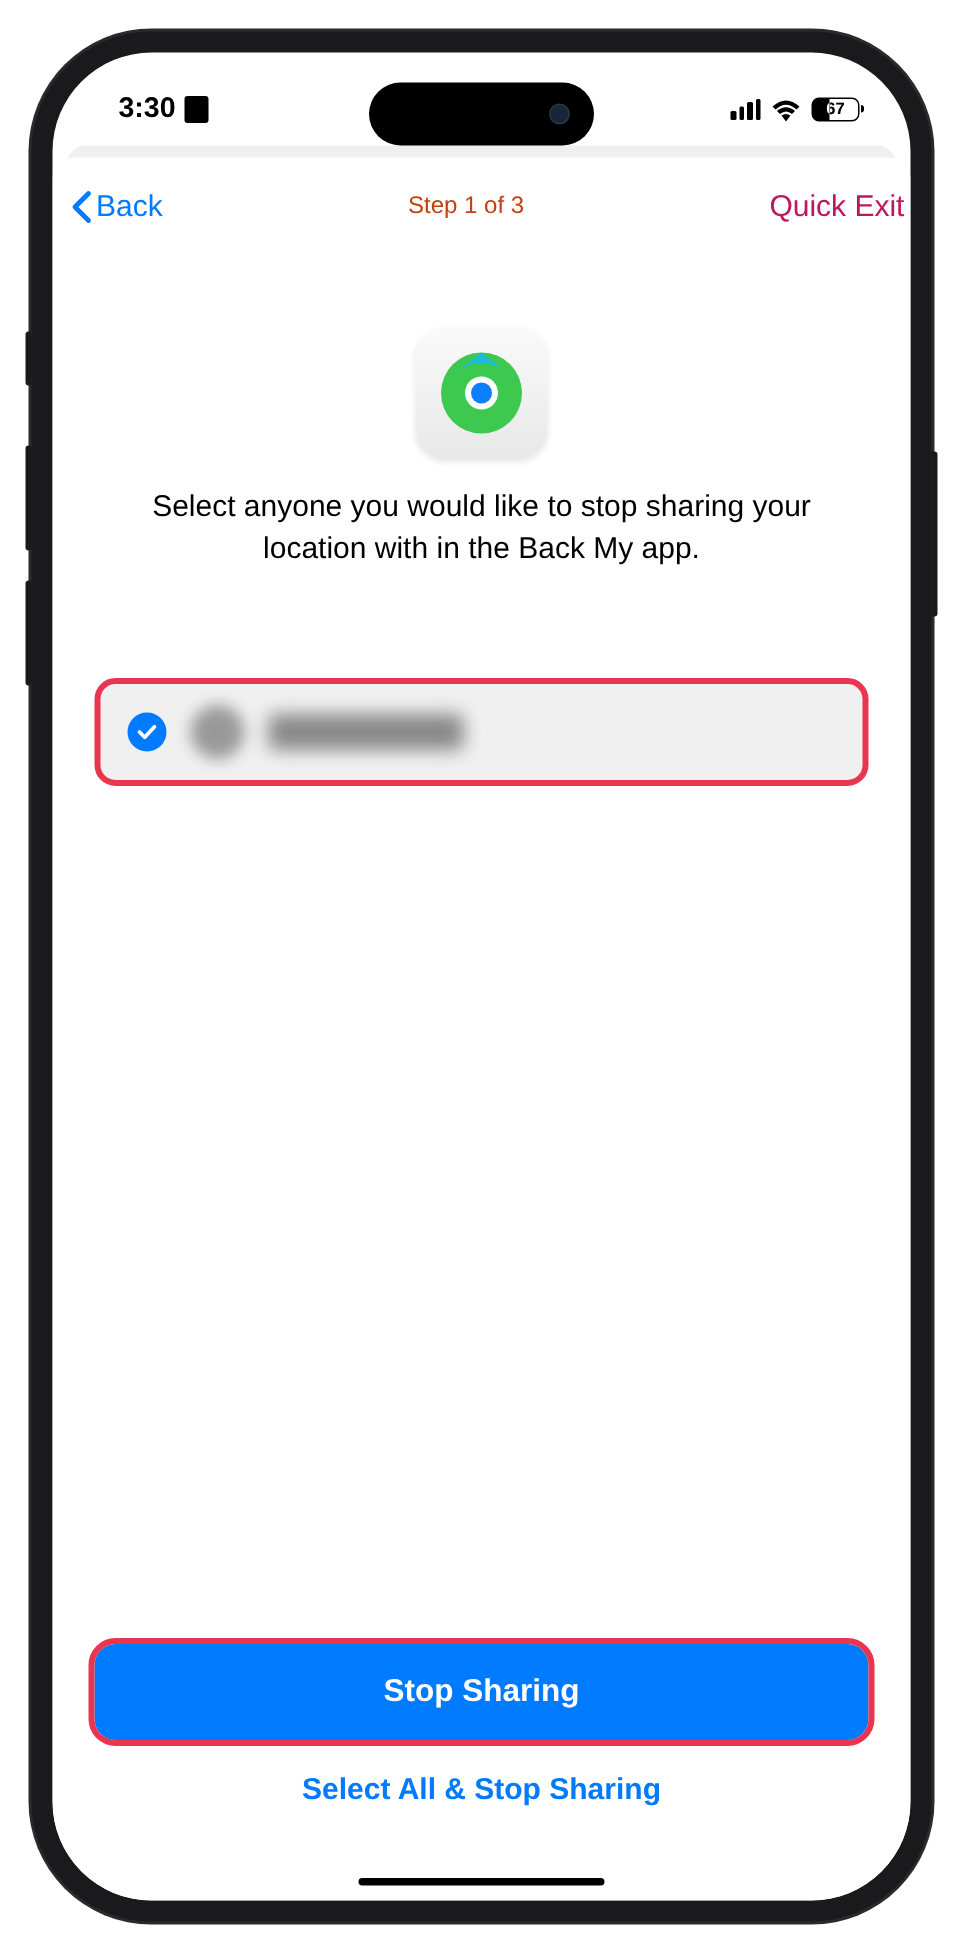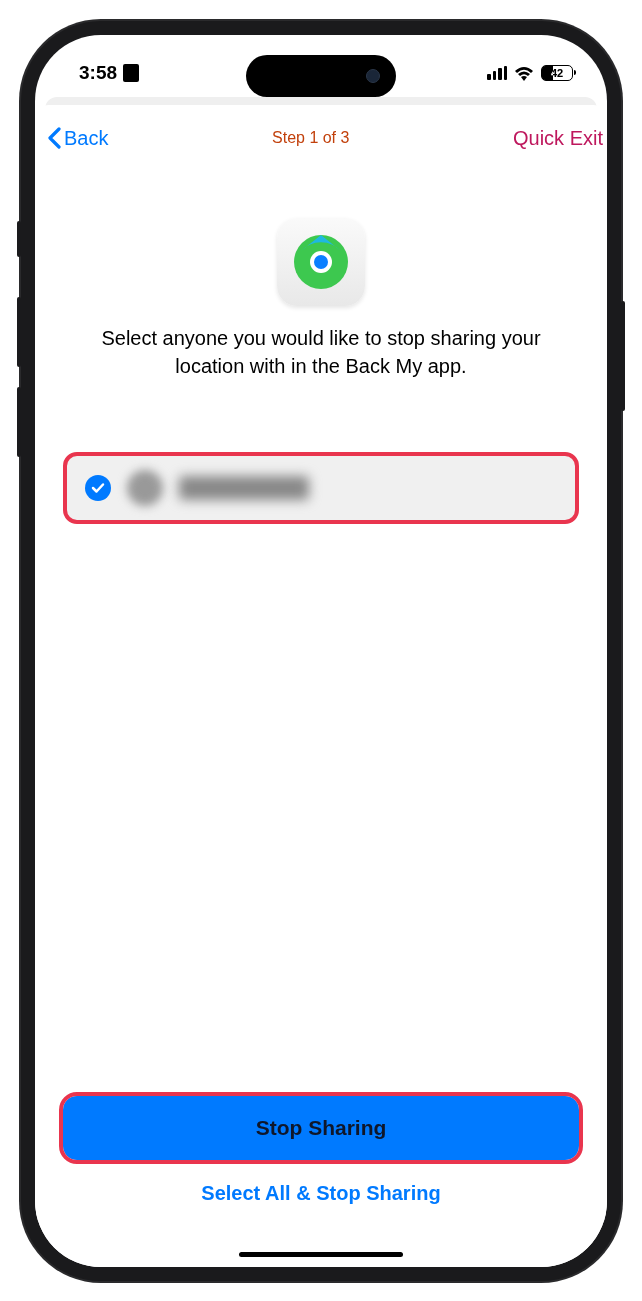--- a/index.html
+++ b/index.html
@@ -294,21 +294,21 @@
       filter: blur(6px);
       border-radius: 4px;
       max-width: 130px;
     }
     .bottom-actions {
       padding: 0 28px 40px;
     }
     .primary-btn {
       width: 100%;
       background: #007AFF;
-      color: #0f172a;
+      color: #ffffff;
       border: none;
       border-radius: 14px;
       padding: 20px;
       font-size: 21px;
       font-weight: 600;
       cursor: pointer;
       outline: 4px solid #e9354e;
     }
     .secondary-btn {
       width: 100%;
@@ -341,36 +341,36 @@
     <div class="phone-btn-vol"></div>
     <div class="phone-btn-vol"></div>
   </div>
   <div class="phone-btn-right"></div>
   <div class="screen">
     <div class="dynamic-island">
       <div class="camera-dot"></div>
     </div>
     <div class="status-bar">
       <div class="status-left">
-        <span>3:58</span>
+        <span>3:30</span>
         <span class="portrait-lock"></span>
       </div>
       <div class="status-right">
         <div class="cell-signal">
           <div class="cell-bar"></div>
           <div class="cell-bar"></div>
           <div class="cell-bar"></div>
           <div class="cell-bar"></div>
         </div>
         <svg class="wifi-icon" viewBox="0 0 20 16">
           <path d="M10 16 L7 12 Q10 10 13 12 Z M4 9 Q10 4 16 9 L14 11 Q10 7.5 6 11 Z M1 6 Q10 -2 19 6 L17 8 Q10 1.5 3 8 Z" fill="#000"></path>
         </svg>
         <div class="battery">
           <div class="battery-fill"></div>
-          <span class="battery-text">42</span>
+          <span class="battery-text">67</span>
         </div>
       </div>
     </div>
     <div class="sheet-peek"></div>
     <div class="content">
       <div class="nav-bar">
         <div class="back-btn">
           <svg class="chevron-left" viewBox="0 0 15 22">
             <path d="M12 2 L3 11 L12 20" stroke="#007AFF" stroke-width="3.2" fill="none" stroke-linecap="round" stroke-linejoin="round"></path>
           </svg>

